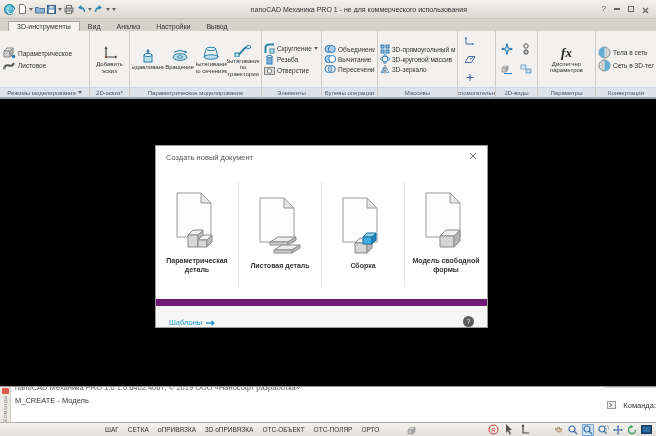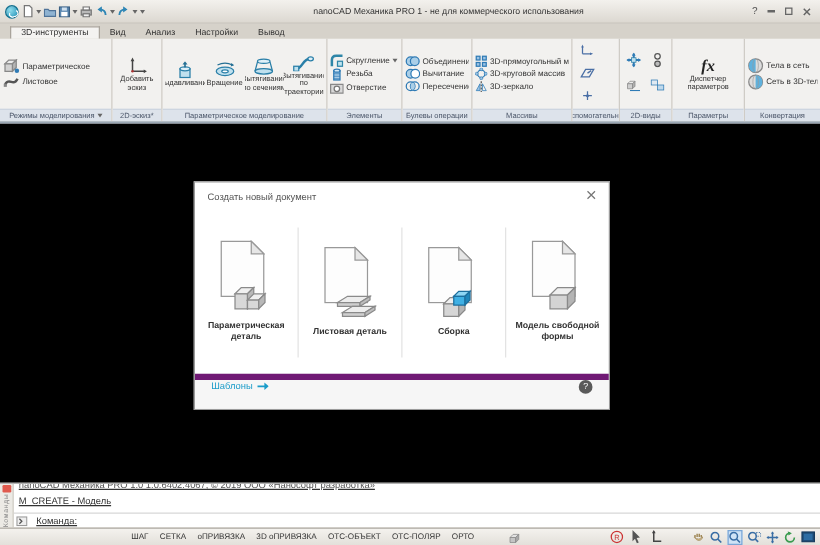--- a/index.html
+++ b/index.html
@@ -43,30 +43,30 @@
   .dialog { position:absolute; left:155px; top:46px; width:333px; height:183px; background:#fff; border:1px solid #9b9b9b; box-shadow:0 3px 12px rgba(0,0,0,.45); display:flex; flex-direction:column; }
   .dlg-head { flex:0 0 22px; display:flex; align-items:center; padding:0 10px; font-size:7.5px; color:#555; }
   .dlg-close { margin-left:auto; cursor:default; }
   .dlg-body { flex:1; display:flex; align-items:center; }
   .card { flex:1; height:100%; display:flex; flex-direction:column; align-items:center; justify-content:center; gap:7px; }
   .vdiv { width:1px; height:104px; background:#e3e3e3; flex:0 0 1px; }
   .cardart { position:relative; width:52px; height:58px; }
   .cardart .doc { position:absolute; left:5px; top:0; }
   .cardart .shape { position:absolute; left:14px; bottom:0; }
   .card-label { font-size:7px; font-weight:bold; color:#333; text-align:center; line-height:1.25; }
-  .dlg-foot { flex:0 0 28px; background:#f6f6f6; border-top:5px solid #701a75; display:flex; align-items:flex-start; padding:0 13px; }
+  .dlg-foot { flex:0 0 28px; background:#f6f6f6; border-top:7px solid #701a75; display:flex; align-items:flex-end; padding:0 13px; }
   .tpl-link { font-size:7.5px; color:#1a9cc9; display:flex; align-items:center; gap:3px; }
   .help-circle { margin-left:auto; width:11px; height:11px; border-radius:50%; background:#5a5a5a; color:#fff; font-size:7px; display:flex; align-items:center; justify-content:center; }
 
   
   .cmdpanel { flex:0 0 36px; background:#fff; border-top:1px solid #9a9a9a; display:flex; overflow:hidden; }
   .cmdtab { flex:0 0 11px; background:#eceae5; border-right:1px solid #d0cdc6; display:flex; flex-direction:column; align-items:center; padding-top:1px; gap:1px; }
   .closebox { width:7px; height:7px; background:#e05a4e; border-radius:1px; }
   .vlabel { writing-mode:vertical-rl; transform:rotate(180deg); font-size:5.5px; color:#888; letter-spacing:.5px; }
-  .cmdmain { flex:1; display:flex; flex-direction:column; overflow:hidden; font-size:7.5px; color:#333;text-decoration:underline; }
+  .cmdmain { flex:1; display:flex; flex-direction:row; overflow:hidden; font-size:7.5px; color:#333; }
   .cmdhist { flex:1; padding-left:4px; overflow:hidden; }
   .histline1 { margin-top:-4px; color:#555; white-space:nowrap; }
   .histline2 { margin-top:4px; white-space:nowrap; }
   .cmdprompt { flex:0 0 12px; border-top:1px solid #d8d8d8; display:flex; align-items:center; gap:7px; padding-left:2px; }
 
   
   .statusbar { flex:0 0 14px; background:linear-gradient(#f4f2ee,#e3e0da); border-top:1px solid #b3afa8; display:flex; align-items:center; font-size:6.5px; color:#333; overflow:hidden; }
   .sb-spacer { flex:0 0 105px; }
   .sb-toggles { display:flex; gap:9px; white-space:nowrap; }
   .sb-mid { display:flex; gap:8px; align-items:center; margin-left:28px; }

